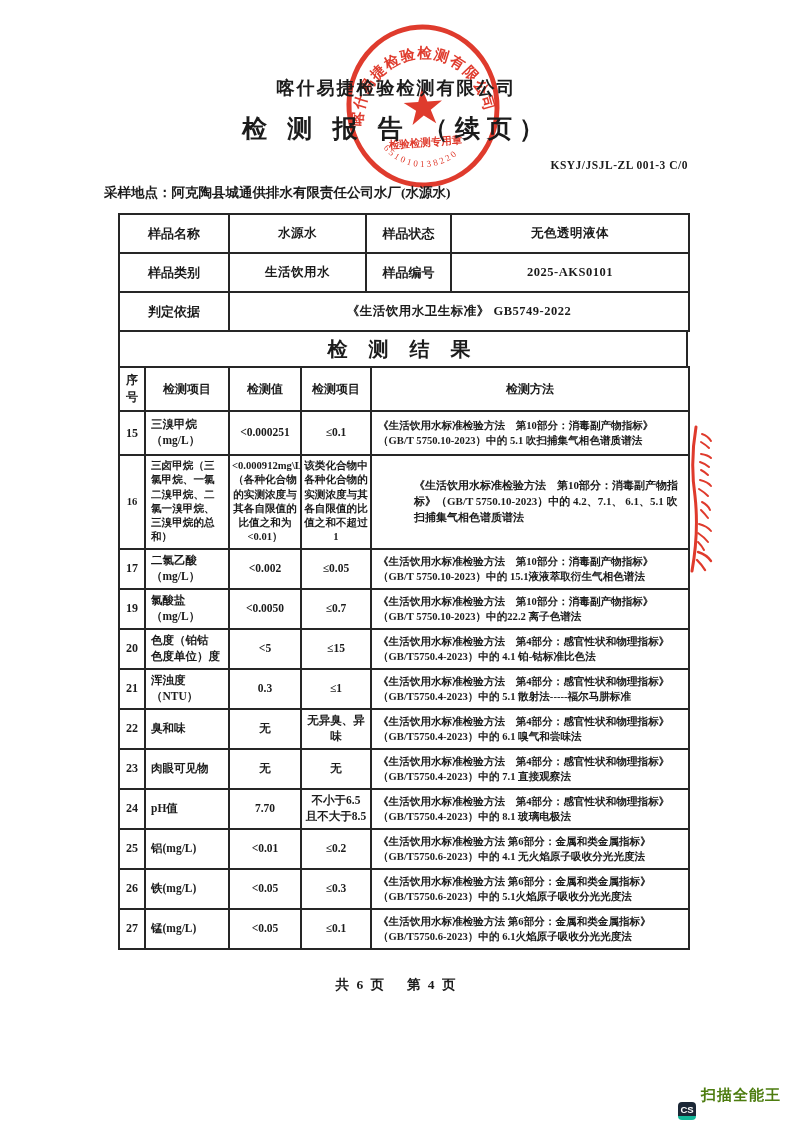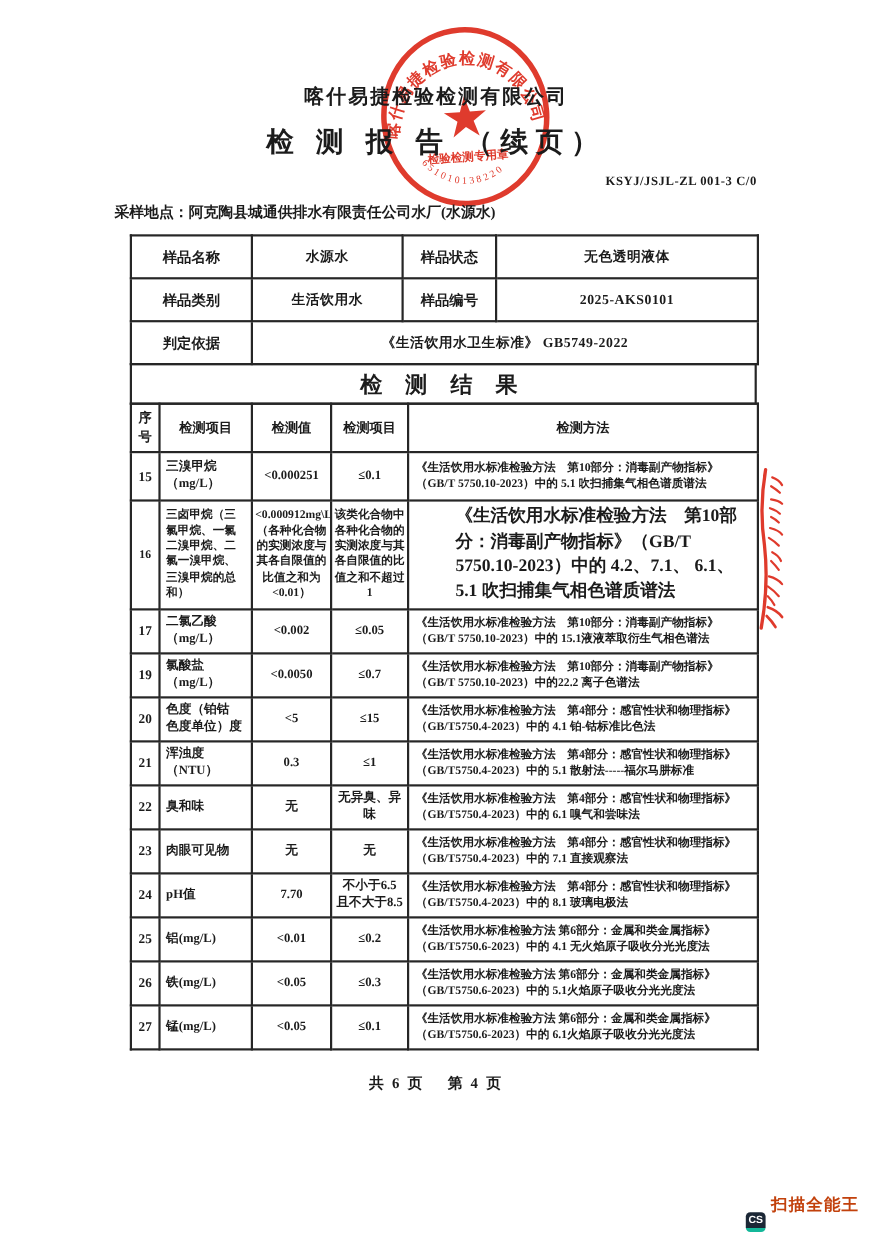--- a/index.html
+++ b/index.html
@@ -54,21 +54,21 @@
                 line-height:1.35; white-space:pre-line; }
   .cell-value { text-align:center; font-size:11.5px; padding:2px;
                 line-height:1.35; white-space:pre-line; }
   .cell-limit { text-align:center; font-size:11.5px; padding:2px;
                 line-height:1.35; white-space:pre-line; }
   .cell-method{ text-align:left; font-size:10.6px; padding:3px 4px 3px 6px;
                 line-height:1.42; }
   .results-table tr { height:40px; }
   .results-table tr:nth-child(1) { height:44px; }
   .results-table tr:nth-child(2) td { font-size:10.6px; }
-  .results-table tr:nth-child(2) .cell-method { font-size:16px;padding-left:42px; }
+  .results-table tr:nth-child(2) .cell-method { font-size:11px;padding-left:42px; }
 
   
   .pagination {
     position:absolute; top:976px; left:0; right:0; text-align:center;
     font-size:13.5px; font-weight:700; letter-spacing:2px;
   }
 
   
   .stamp {
     position:absolute; top:20px; left:340px;
@@ -84,21 +84,21 @@
   }
   .wm-row { display:flex; align-items:center; gap:5px; }
   .wm-logo {
     width:18px; height:18px; border-radius:4px;
     background:linear-gradient(to bottom, #1b2736 0 78%, #14b89a 78% 100%);
     color:#ffffff; font-size:9.5px; font-weight:700;
     display:flex; align-items:center; justify-content:center;
     padding-bottom:3px;
     margin-top:32px;
   }
-  .wm-brand { font-size:15px; font-weight:700; color:#c2410c; letter-spacing:1px; }
+  .wm-brand { font-size:15px; font-weight:700; color:#4d7c0f; letter-spacing:1px; }
   .wm-tagline {
     margin-top:3px; text-align:center;
     font-size:7.5px; color:#8b9198; letter-spacing:1.6px; white-space:nowrap;
   }
 </style>
 </head>
 <body>
 
 <div class="page">
 

